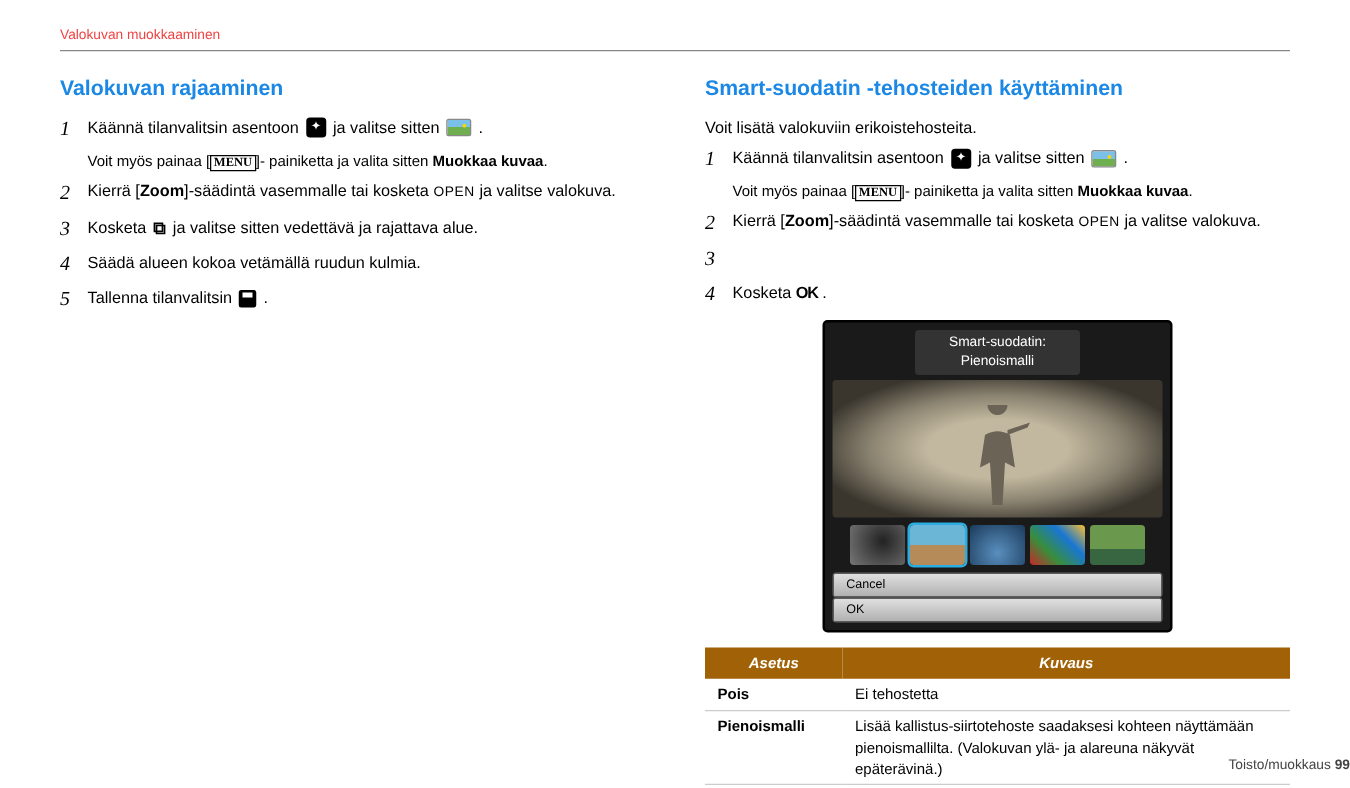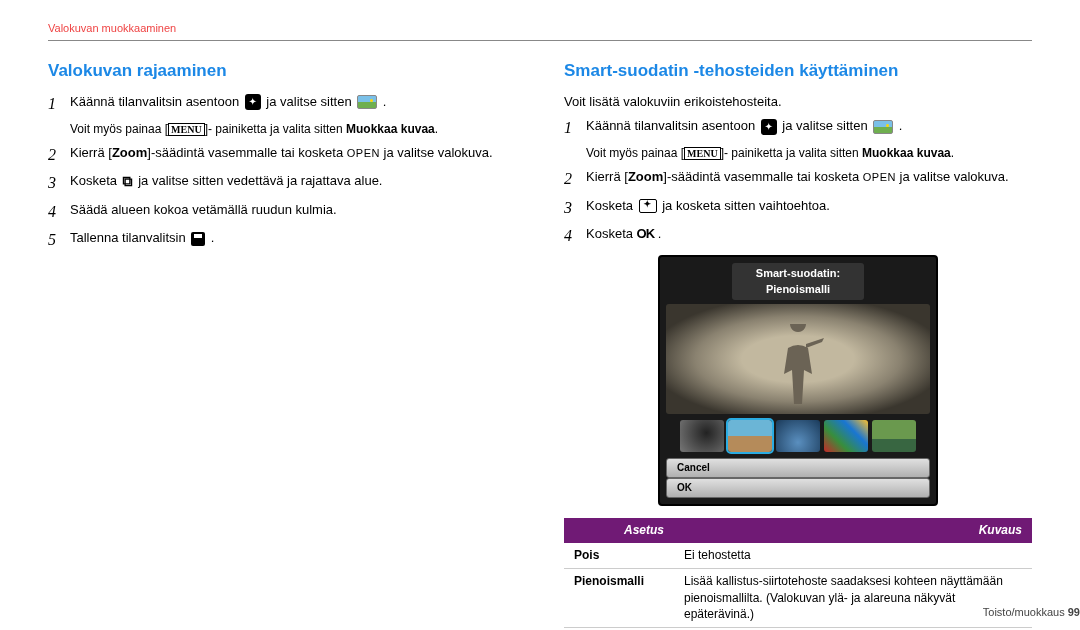--- a/index.html
+++ b/index.html
@@ -145,21 +145,20 @@
   }
 
   
   .preview {
     margin: 8px auto 12px;
     width: 280px;
     border: 2px solid #000;
     border-radius: 4px;
     background: #1a1a1a;
     padding: 6px;
-    font-weight: bold;
   }
   .preview-label {
     background: #333;
     color: #fff;
     font-size: 11px;
     text-align: center;
     padding: 3px 10px;
     border-radius: 3px;
     display: inline-block;
     margin-bottom: 4px;
@@ -210,25 +209,25 @@
   }
 
   
   table {
     width: 100%;
     border-collapse: collapse;
     font-size: 12px;
     margin-top: 8px;
   }
   th {
-    background: #701a75;
+    background: #a16207;
     color: #fff;
     font-style: italic;
     font-weight: bold;
-    text-align: right;
+    text-align: center;
     padding: 4px 10px;
   }
   td {
     padding: 4px 10px;
     border-bottom: 1px solid #ccc;
     vertical-align: top;
   }
   td:first-child { font-weight: bold; width: 110px; }
 
   .footer {
@@ -318,25 +317,20 @@
 
     <div class="step">
       <div class="step-num">2</div>
       <div class="step-text">
         <span>Kierrä [</span><b>Zoom</b><span>]-säädintä vasemmalle tai kosketa </span><span class="smallcaps">OPEN</span><span> ja valitse valokuva.</span>
       </div>
     </div>
 
     <div class="step">
       <div class="step-num">3</div>
-      <div class="step-text">
-        <span>Kosketa </span>
-        <span class="icon icon-smfilter"></span>
-        <span> ja kosketa sitten vaihtoehtoa.</span>
-      </div>
     </div>
 
     <div class="step">
       <div class="step-num">4</div>
       <div class="step-text">
         <span>Kosketa </span>
         <span class="icon-ok">OK</span>
         <span>.</span>
       </div>
     </div>

